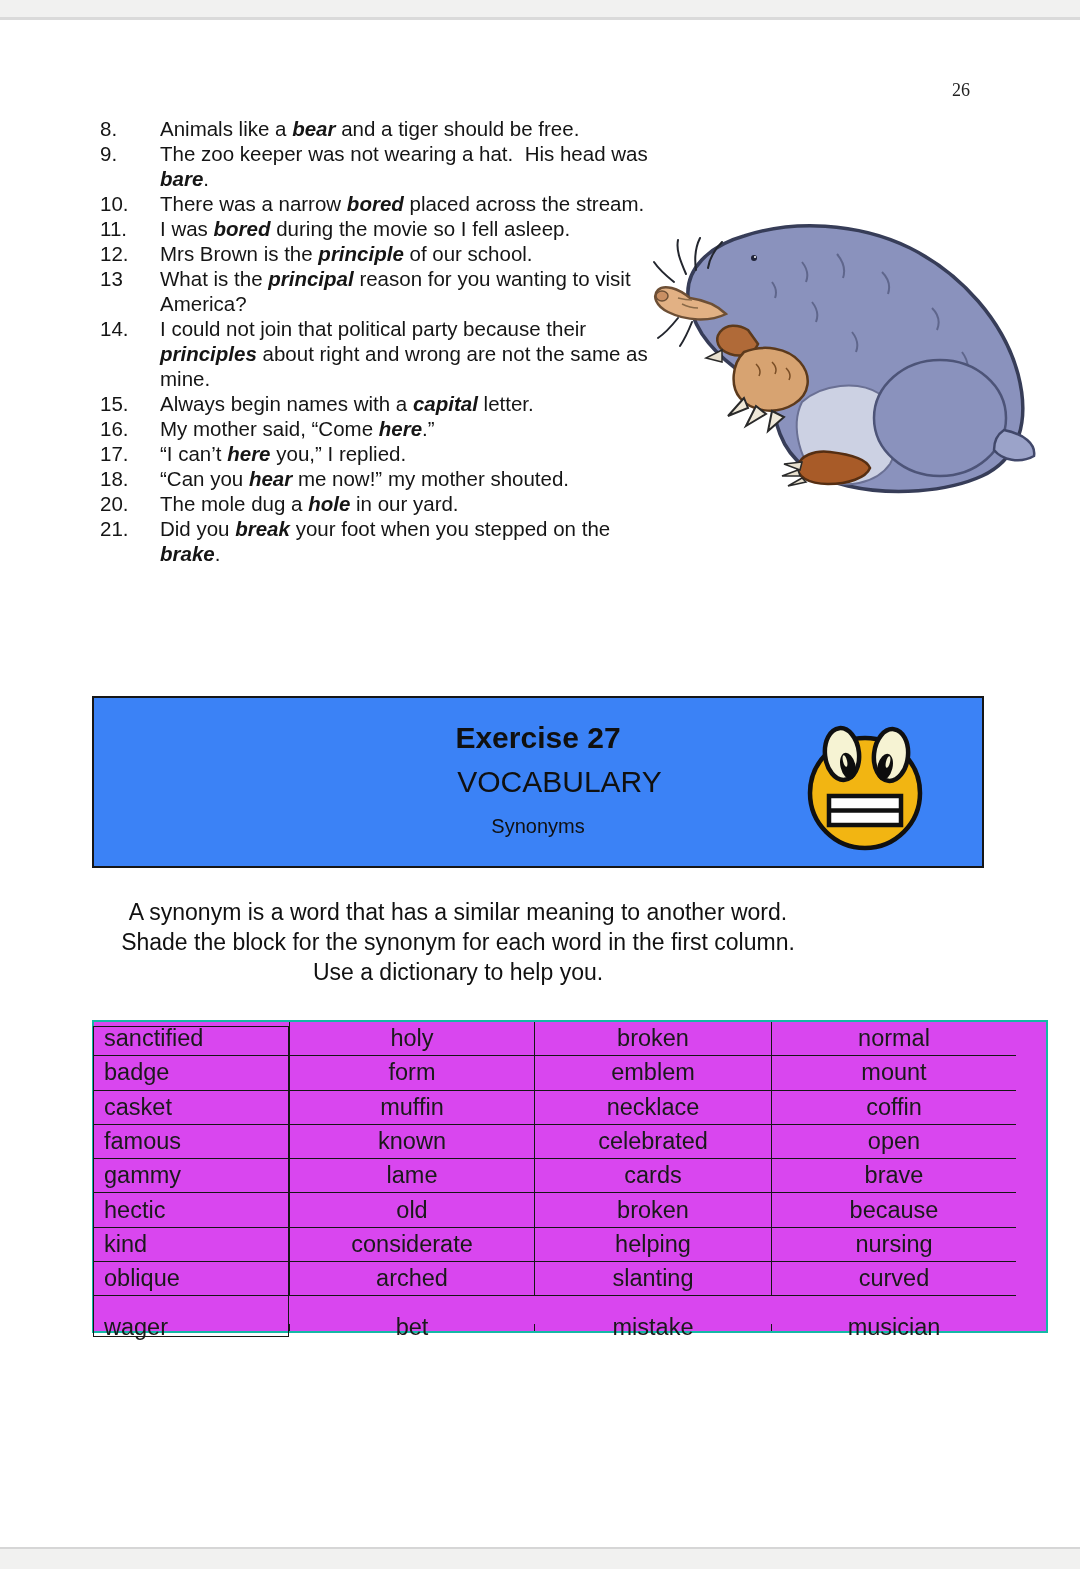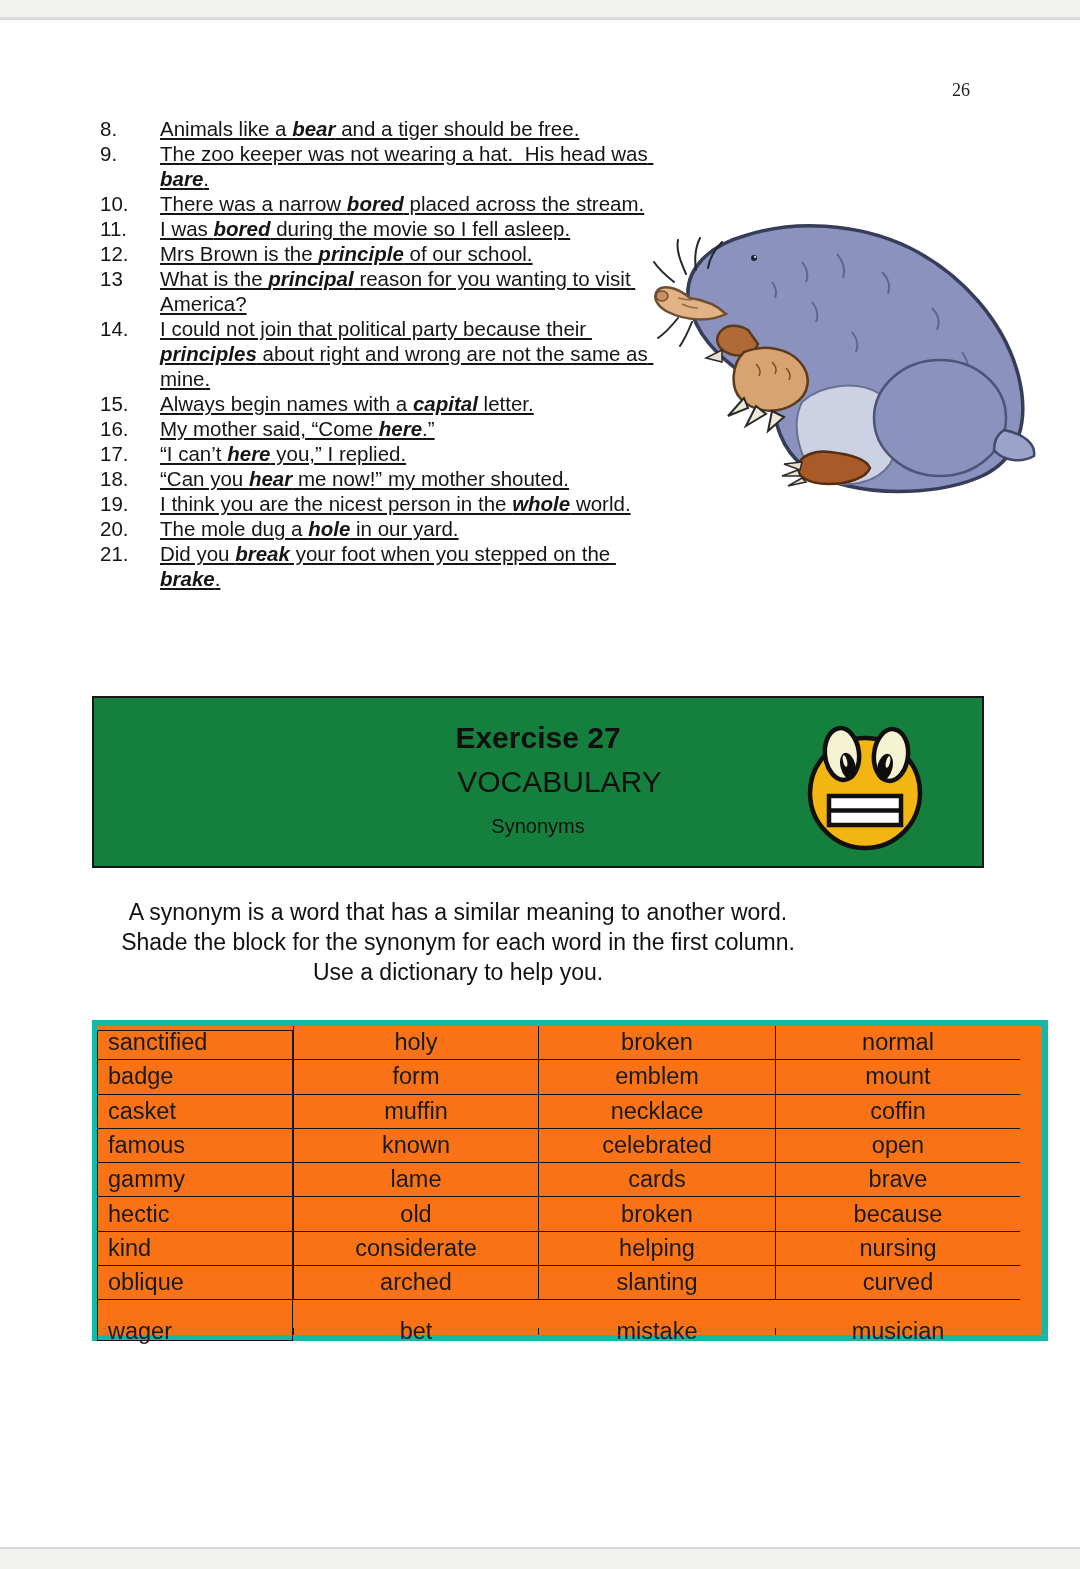--- a/index.html
+++ b/index.html
@@ -6,42 +6,42 @@
   .screen{position:relative;width:1080px;height:1569px;background:#ffffff;
           font-family:"Liberation Sans",sans-serif;color:#1a1a1a;overflow:hidden;}
   .strip-top{position:absolute;left:0;top:0;width:1080px;height:17px;background:#f1f1f0;border-bottom:3px solid #dadada;}
   .strip-bottom{position:absolute;left:0;top:1547px;width:1080px;height:22px;background:#f1f1f0;border-top:2px solid #d6d6d6;}
   .pagenum{position:absolute;left:952px;top:80px;font-family:"Liberation Serif",serif;font-size:18px;color:#222;}
 
   
   .word-list{position:absolute;left:100px;top:116px;width:560px;}
   .wl-item{display:flex;font-size:20.5px;line-height:25px;color:#151515;}
   .wl-num{flex:0 0 60px;}
-  .wl-text{width:493px;white-space:pre-wrap;text-decoration:underline;}
+  .wl-text{width:493px;white-space:pre-wrap;}
   .wl-text b{font-weight:700;font-style:italic;}
 
   
   .mole{position:absolute;left:652px;top:212px;}
 
   
-  .banner{position:absolute;left:92px;top:696px;width:892px;height:172px;background:#15803d;
+  .banner{position:absolute;left:92px;top:696px;width:892px;height:172px;background:#3b82f6;
           border:2px solid #161616;box-sizing:border-box;text-align:center;padding-top:18px;}
   .banner-line1{font-size:30px;font-weight:700;line-height:44px;color:#101010;}
   .banner-line2{font-size:30px;line-height:44px;color:#101010;margin-left:43px;}
   .banner-line3{font-size:20px;line-height:44px;color:#101010;}
   .smiley{position:absolute;left:711px;top:12px;}
 
   
   .instructions{position:absolute;left:0;top:897px;width:916px;text-align:center;
                 font-size:23px;line-height:30px;color:#111;}
 
   
   .syn-table{position:absolute;left:92px;top:1020px;width:956px;box-sizing:border-box;
              display:grid;grid-template-columns:196px 245px 237px 244px;grid-auto-rows:34.3px;
-             border:6px solid #14b8a6;font-size:23.5px;background:#f97316;}
+             border:2px solid #14b8a6;font-size:23.5px;background:#d946ef;}
   .cell{display:flex;align-items:center;justify-content:center;
         border-right:1.5px solid #161616;border-bottom:1.5px solid #161616;}
   .cell.c0{justify-content:flex-start;padding-left:10px;}
   .syn-table > .cell:nth-child(4n){border-right:none;}
   .syn-table > .cell:nth-child(n+33){border-bottom:none;margin-top:28px;}
   .col1-outline{position:absolute;left:-1px;top:4px;width:194px;height:309px;
                 border:1.5px solid #161616;pointer-events:none;}
 
   .progress{position:absolute;left:0;top:1556px;width:1037px;text-align:right;
             font-size:28px;color:#b5b5b5;letter-spacing:1px;font-style:italic;}
@@ -91,24 +91,20 @@
         <span class="wl-num">16.</span>
         <span class="wl-text"><span>My mother said, “Come </span><b>here</b><span>.”</span></span>
       </div>
     <div class="wl-item">
         <span class="wl-num">17.</span>
         <span class="wl-text"><span>“I can’t </span><b>here</b><span> you,” I replied.</span></span>
       </div>
     <div class="wl-item">
         <span class="wl-num">18.</span>
         <span class="wl-text"><span>“Can you </span><b>hear</b><span> me now!” my mother shouted.</span></span>
-      </div>
-    <div class="wl-item">
-        <span class="wl-num">19.</span>
-        <span class="wl-text"><span>I think you are the nicest person in the </span><b>whole</b><span> world.</span></span>
       </div>
     <div class="wl-item">
         <span class="wl-num">20.</span>
         <span class="wl-text"><span>The mole dug a </span><b>hole</b><span> in our yard.</span></span>
       </div>
     <div class="wl-item">
         <span class="wl-num">21.</span>
         <span class="wl-text"><span>Did you </span><b>break</b><span> your foot when you stepped on the </span><b>brake</b><span>.</span></span>
       </div>
   </div>

